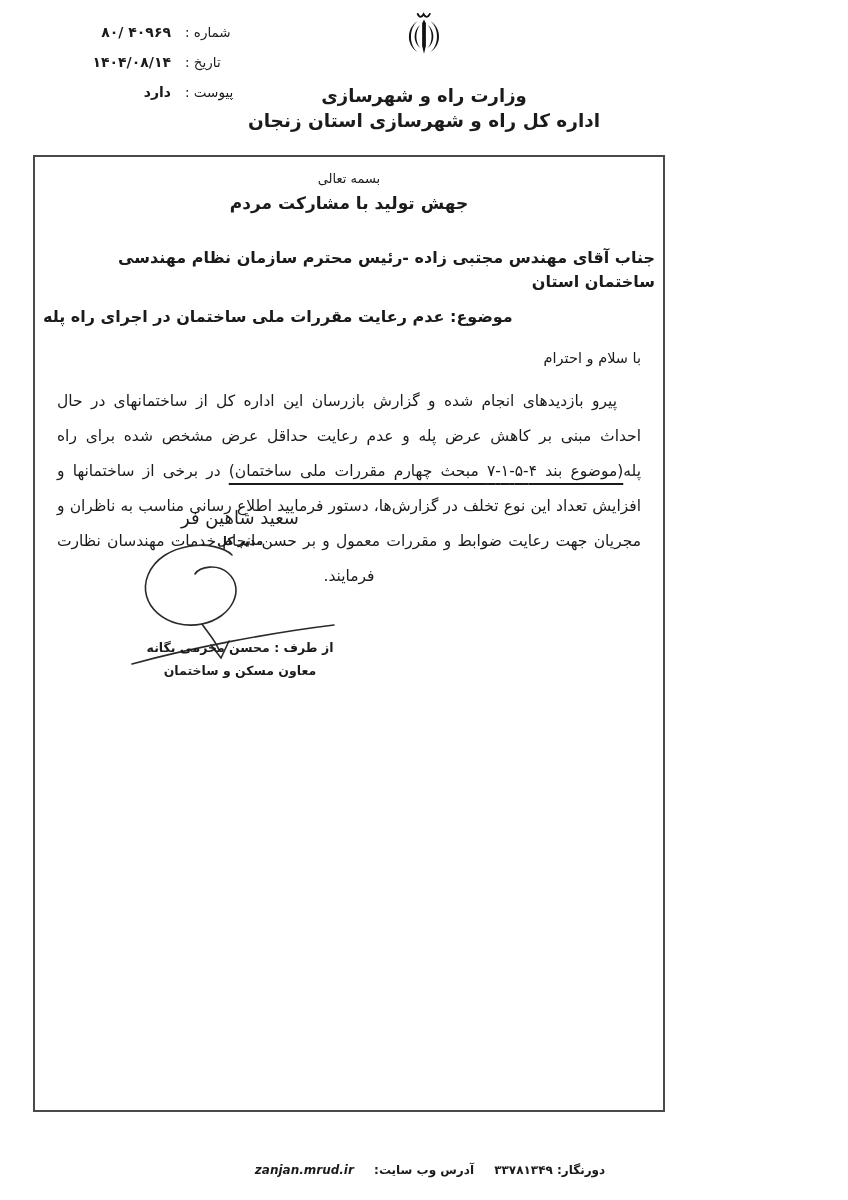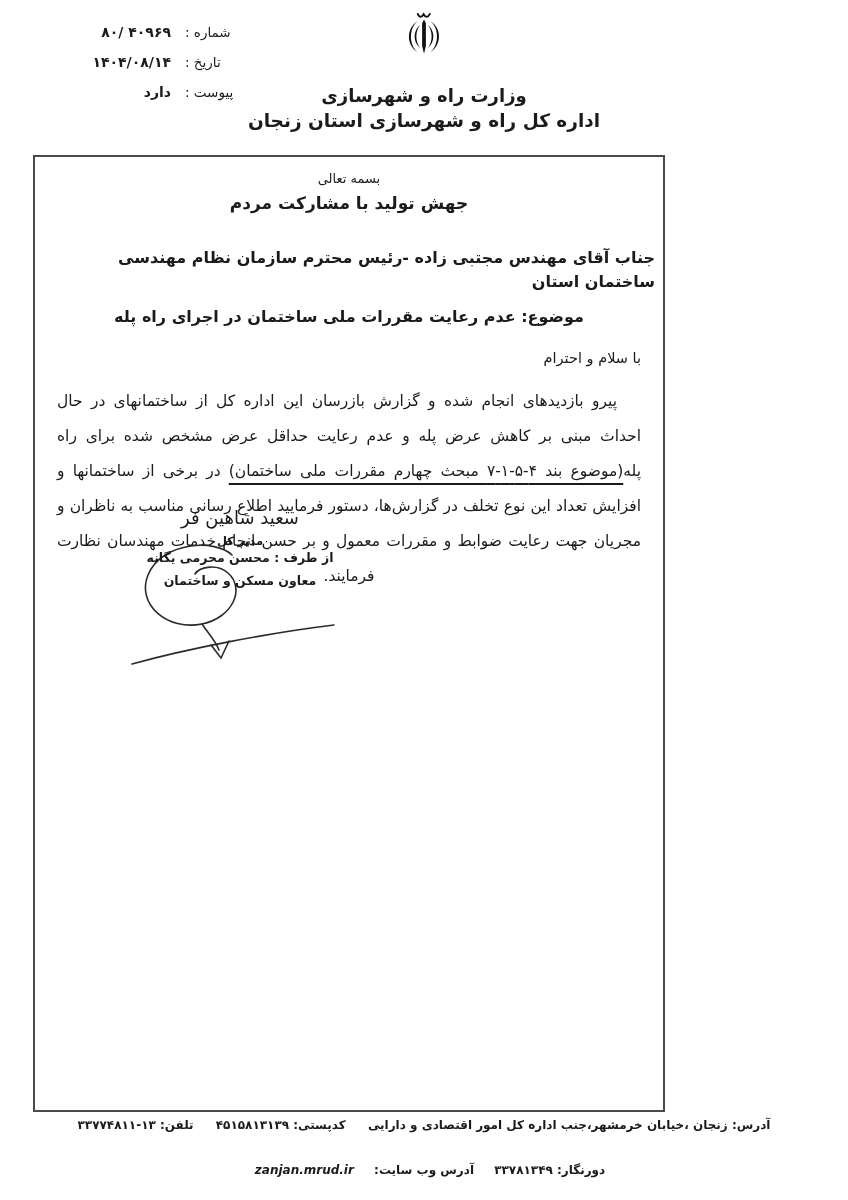--- a/index.html
+++ b/index.html
@@ -26,34 +26,34 @@
   .lh-dept      { top:110px; font-size:18.5px; }
 
   
   .frame {
     position:absolute; left:33px; top:155px; width:632px; height:957px;
     border:2px solid #4a4a4a; background:#fff;
   }
   .besmeleh { margin-top:14px; text-align:center; font-size:13px; }
   .slogan   { margin-top:7px; text-align:center; font-size:17px; font-weight:bold; }
   .recipient{ margin-top:33px; padding:0 8px; text-align:right; font-size:16px; font-weight:bold; line-height:24px; }
-  .subject  { margin-top:11px; padding:0 8px; text-align:center; font-size:16px; font-weight:bold; line-height:24px; }
+  .subject  { margin-top:11px; padding:0 8px; text-align:left; font-size:16px; font-weight:bold; line-height:24px; }
   .salutation{ margin-top:21px; padding:0 22px; text-align:right; font-size:14.5px; }
   .body-par {
     margin-top:18px; padding:0 22px; font-size:15.5px; line-height:35px;
     text-align:justify; text-align-last:center; text-indent:24px; direction:rtl;
   }
   .u-span { text-decoration:underline; text-underline-offset:7px; text-decoration-thickness:1.5px; }
 
   
   .sig-block { position:absolute; left:85px; top:352px; width:240px; text-align:center; }
   .sig-name  { font-size:18px; font-weight:normal; line-height:18px; }
   .sig-title { font-size:11.5px; font-weight:bold; margin-top:6px; line-height:16px; }
   .sig-svg   { position:absolute; left:8px; top:28px; width:210px; height:135px; }
-  .sig-behalf{ font-size:12.5px; font-weight:bold; line-height:18px; position:relative; }
+  .sig-behalf{ margin-top:90px; font-size:12.5px; font-weight:bold; line-height:18px; position:relative; }
   .sig-behalf-title { margin-top:5px; font-size:12.5px; font-weight:bold; line-height:18px; position:relative; }
 
   
   .footer-line1 {
     position:absolute; left:0; right:0; top:1118px; text-align:center;
     font-size:12px; font-weight:bold; direction:rtl;
   }
   .footer-line1 .seg { margin:0 9px; white-space:nowrap; }
   .footer-line2 {
     position:absolute; left:0; right:0; top:1163px; text-align:center;
@@ -118,24 +118,19 @@
           <path d="M74,87 C80,96 87,103 91,113"></path>
           <path d="M83,108 L93,121 L101,104"></path>
           <path d="M4,127 C58,112 140,96 206,88"></path>
         </g>
       </svg>
       <div class="sig-behalf">از طرف : محسن محرمی یگانه</div>
       <div class="sig-behalf-title">معاون مسکن و ساختمان</div>
     </div>
   </div>
 
-  <div class="footer-line1">
-    <span class="seg">آدرس: زنجان ،خیابان خرمشهر،جنب اداره کل امور اقتصادی و دارایی</span>
-    <span class="seg">کدپستی: ۴۵۱۵۸۱۳۱۳۹</span>
-    <span class="seg">تلفن: ۱۳-۳۳۷۷۴۸۱۱</span>
-  </div>
   <div class="footer-line2">
     <span class="seg">دورنگار: ۳۳۷۸۱۳۴۹</span>
     <span class="seg">آدرس وب سایت:</span>
     <span class="seg url">zanjan.mrud.ir</span>
   </div>
 
 </div>
 
 </body></html>

